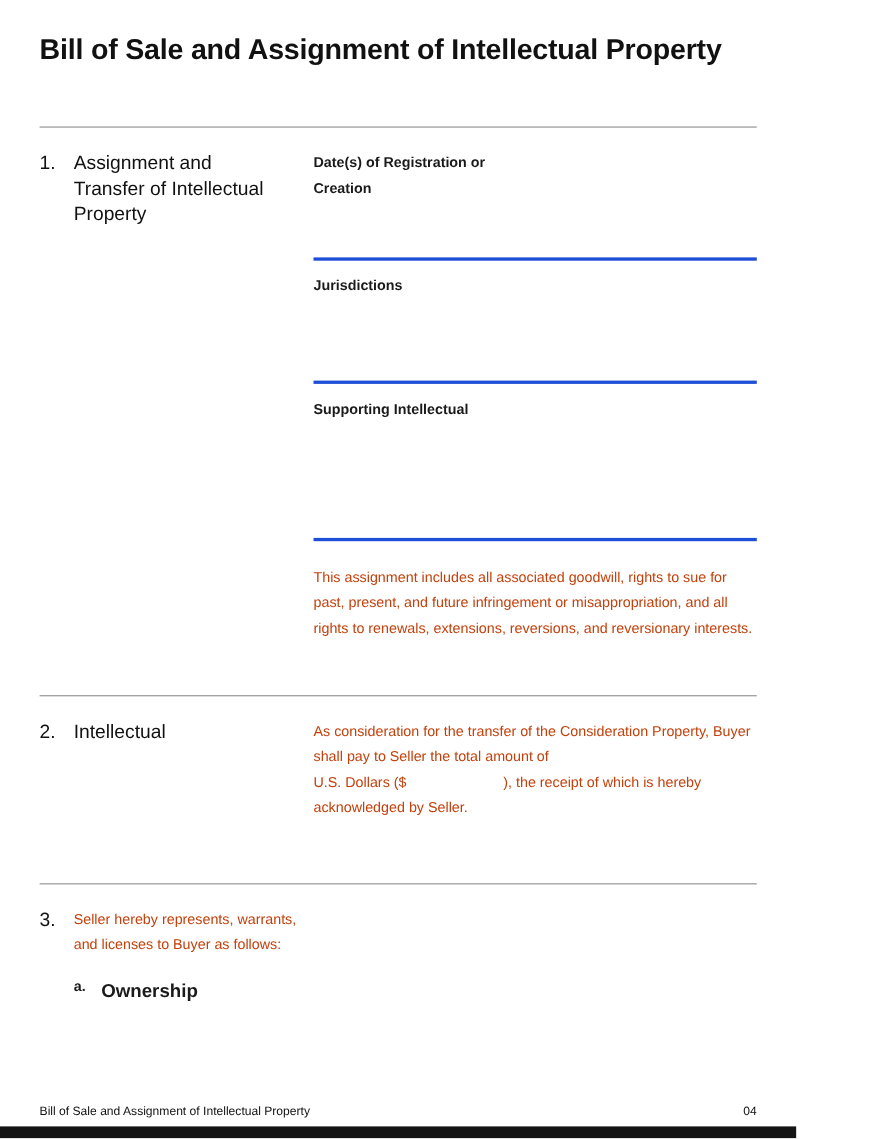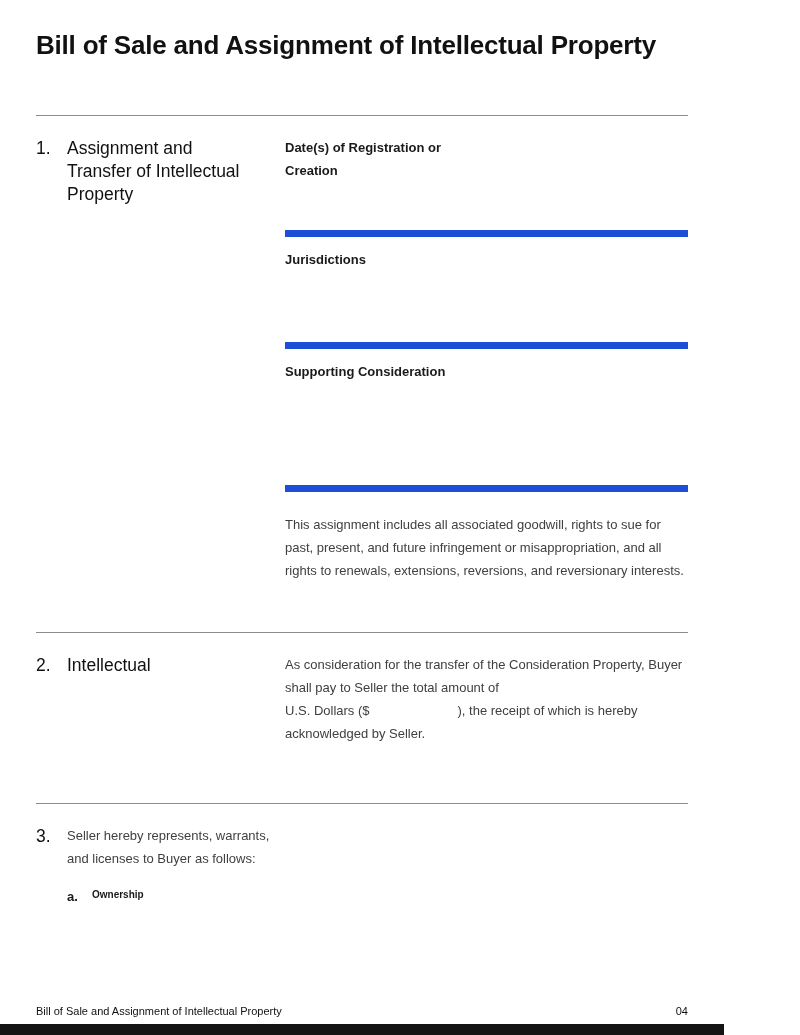--- a/index.html
+++ b/index.html
@@ -38,51 +38,51 @@
   .sec-num, .sec-heading {
     font-size:17.5px;
     font-weight:400;
     line-height:1.32;
     color:#111111;
   }
   .sec-heading { max-width:182px; }
   .sec-right { font-size:13px; line-height:1.75; color:#1a1a1a; }
 
   .field {
-    border-bottom:7px solid #1d4ed8;
+    border-bottom:3px solid #1d4ed8;
     margin-bottom:12px;
   }
   .field-label {
     font-size:13px;
     font-weight:700;
     line-height:1.75;
     max-width:172px;
   }
   .field.h-std { min-height:100px; }
   .field.h-tall { min-height:131px; }
 
-  .para { font-size:13px; line-height:1.75; color:#404040; }
+  .para { font-size:13px; line-height:1.75; color:#c2410c; }
   .sec1-para { margin-top:22px; }
   .row-1 { padding-bottom:50px; }
   .row-2 { padding-bottom:58px; }
 
   .amount-blank {
     display:inline-block;
     width:88px;
     height:1em;
     vertical-align:baseline;
   }
 
   .subitem {
     display:grid;
     grid-template-columns:25px 1fr;
     margin-top:15px;
   }
   .sub-letter { font-size:13px; font-weight:700; line-height:1.75; }
-  .sub-title { font-size:10px; font-weight:700; line-height:1.75; margin-bottom:17px; }
+  .sub-title { font-size:17px; font-weight:700; line-height:1.75; margin-bottom:17px; }
 
   .footer { position:absolute; left:0; right:0; bottom:0; }
   .footer-row {
     display:flex;
     justify-content:space-between;
     align-items:baseline;
     padding:0 36px;
     margin-bottom:7px;
     font-size:11px;
     color:#111111;
@@ -106,21 +106,21 @@
 
         <div class="field h-std">
           <div class="field-label">Date(s) of Registration or Creation</div>
         </div>
 
         <div class="field h-std">
           <div class="field-label">Jurisdictions</div>
         </div>
 
         <div class="field h-tall">
-          <div class="field-label">Supporting Consideration</div>
+          <div class="field-label">Supporting Intellectual</div>
         </div>
 
         <p class="para sec1-para">This assignment includes all associated goodwill, rights to sue for past, present, and future infringement or misappropriation, and all rights to renewals, extensions, reversions, and reversionary interests.</p>
       </div>
     </section>
 
     <hr class="rule">
 
     <section class="section-row row-2">
       <span class="sec-num">2.</span>

